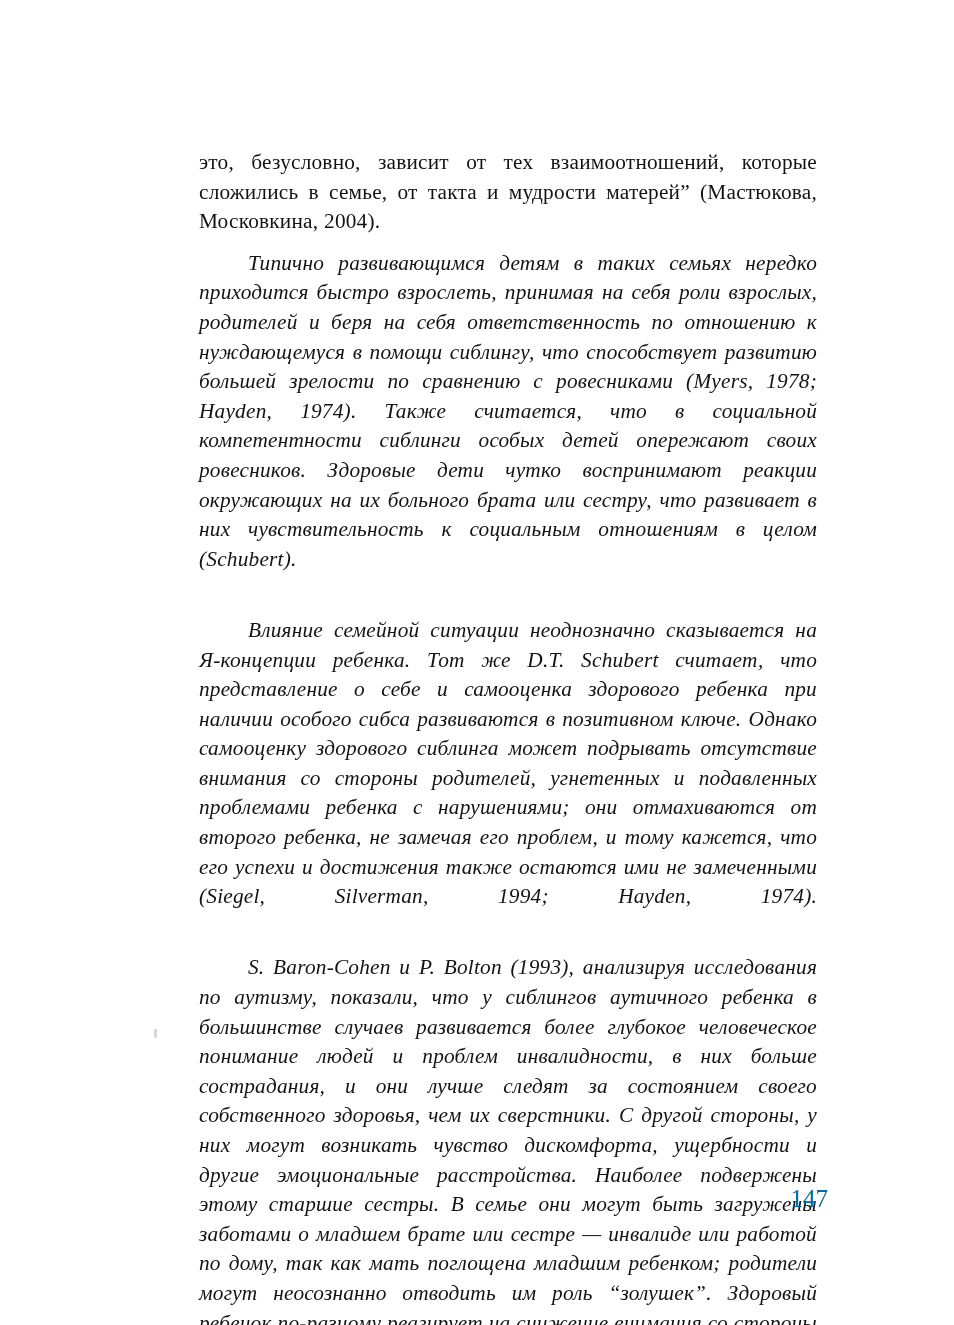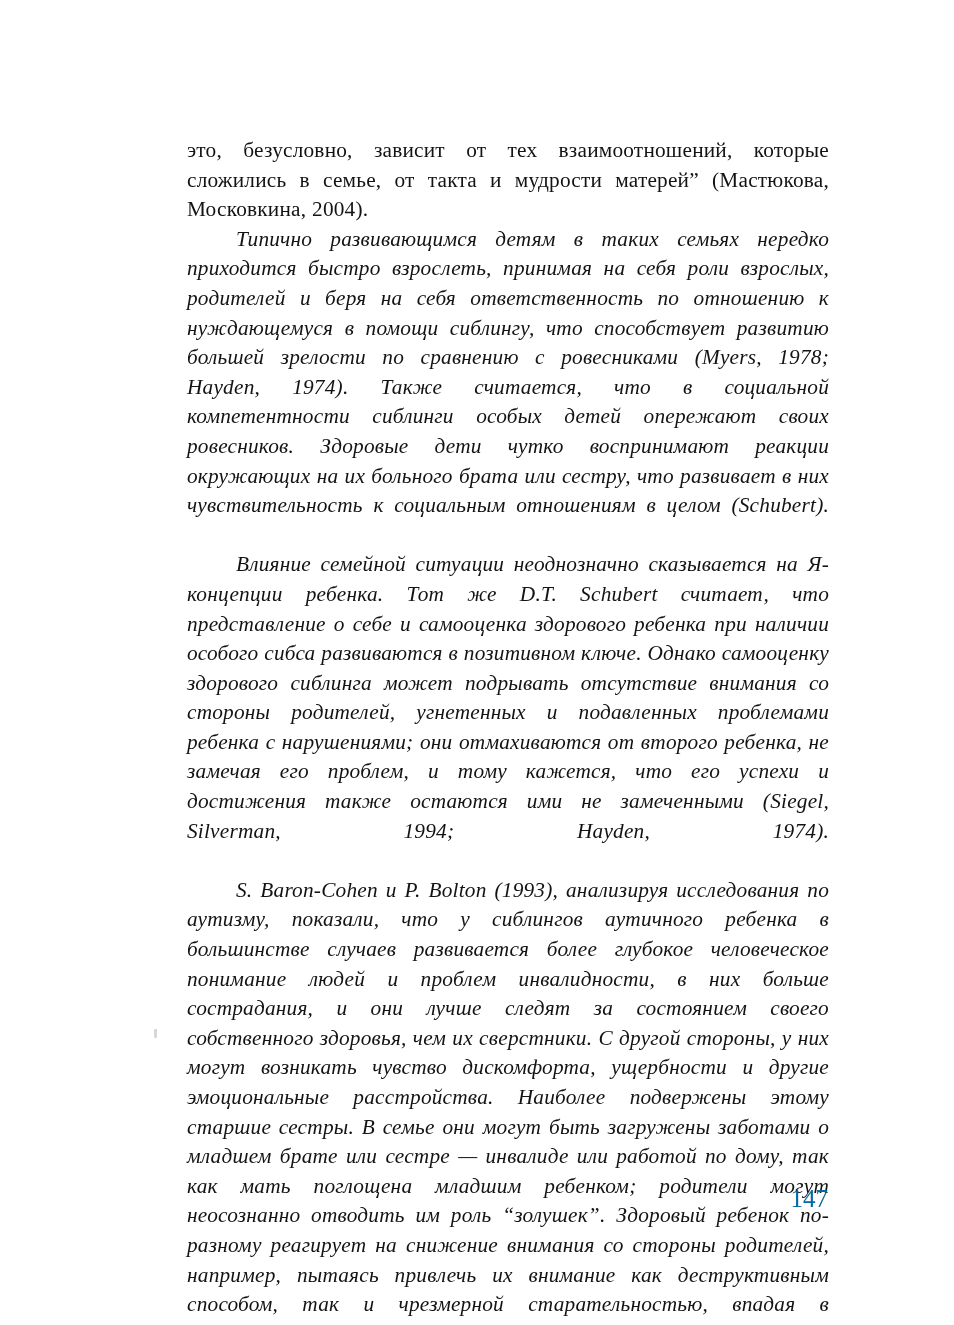--- a/index.html
+++ b/index.html
@@ -26,21 +26,21 @@
 
   
   .text-column {
     position: absolute;
     left: 187px;
     top: 136px;
     width: 642px;
   }
 
   .para {
-    margin: 0;
+    margin: 12px;
     text-align: justify;
     text-justify: inter-word;
     font-size: 21.3px;
     line-height: 29.6px;
     letter-spacing: 0.01em;
     word-spacing: 0.01em;
     color: #131313;
   }
 
   

